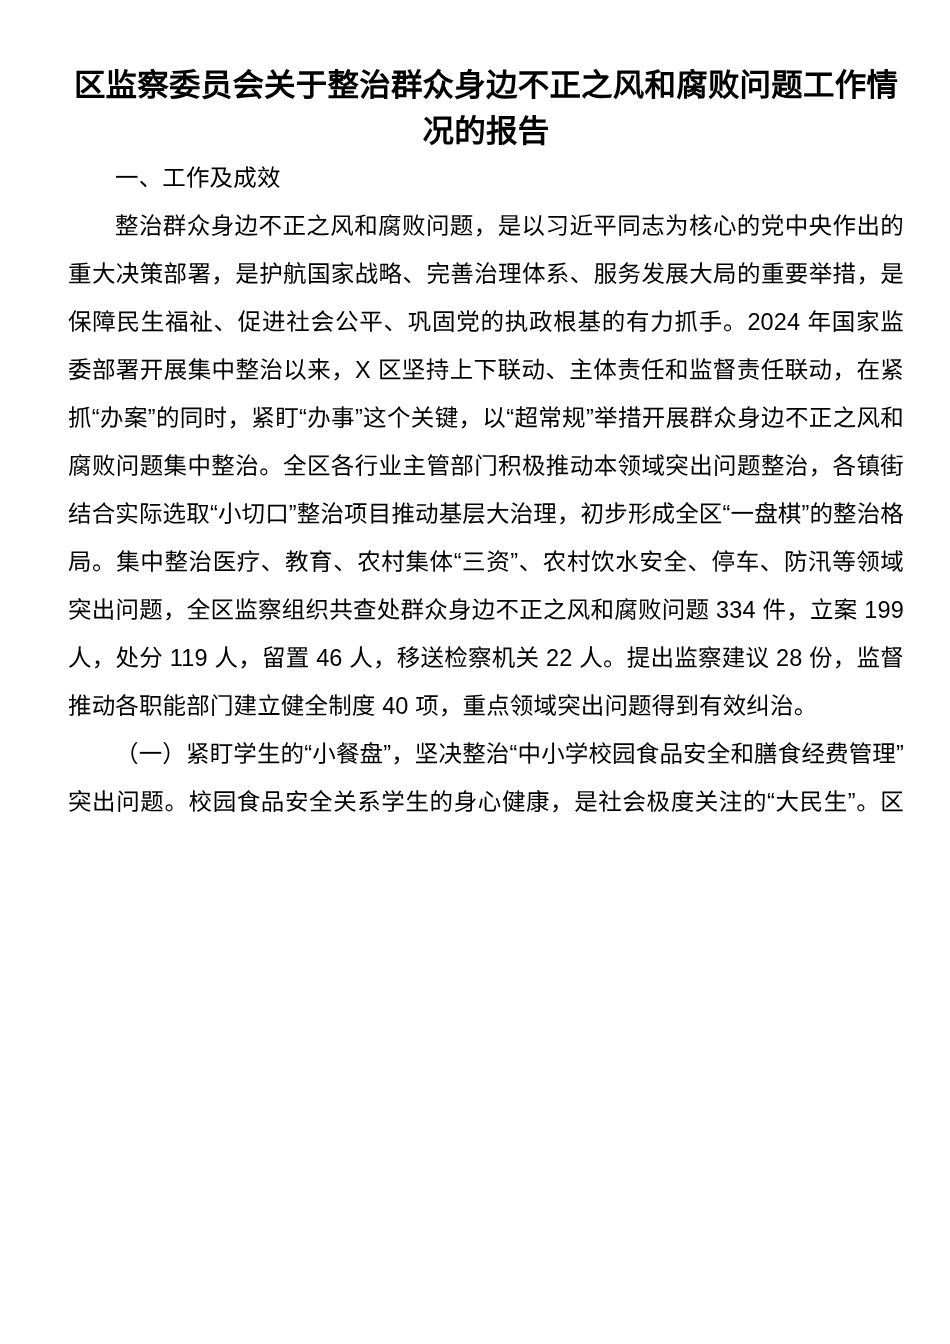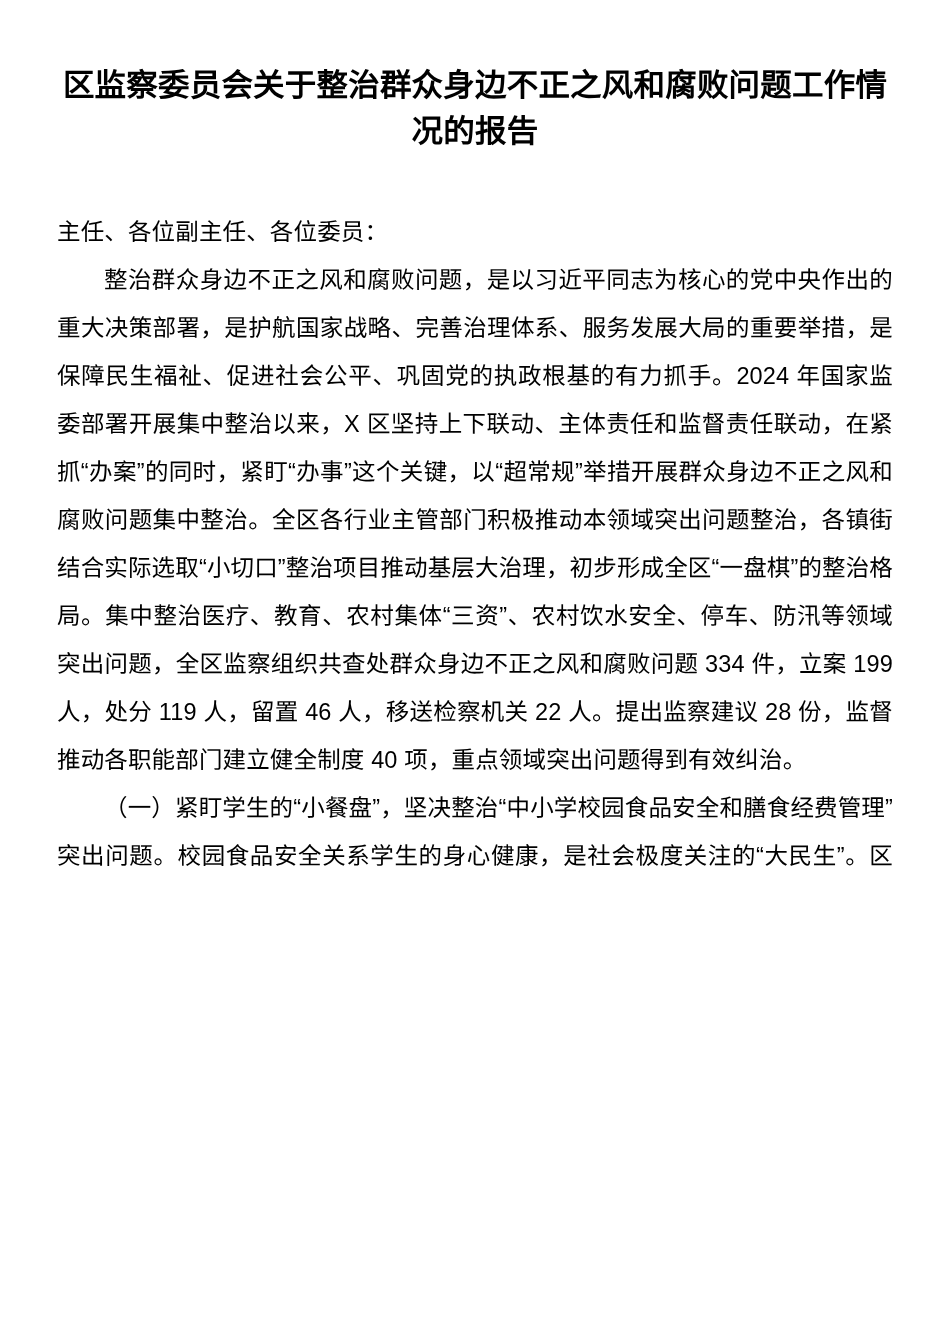--- a/index.html
+++ b/index.html
@@ -17,21 +17,21 @@
     margin: 0 auto;
     overflow: hidden;
     box-sizing: border-box;
     font-family: "Liberation Sans", "DejaVu Sans", sans-serif;
     color: #000000;
     -webkit-font-smoothing: antialiased;
   }
 
   .doc-body {
     position: absolute;
-    left: 57px;
+    left: 68px;
     top: 0;
     width: 836px;
   }
 
   
   .doc-title {
     margin: 0;
     padding-top: 62px;
     text-align: center;
     font-size: 31.5px;
@@ -75,23 +75,23 @@
 </style>
 </head>
 <body>
 
 <div class="page">
 
   <div class="doc-body">
 
     <h1 class="doc-title">区监察委员会关于整治群众身边不正之风和腐败问题工作情况的报告</h1>
 
-    <p class="para salutation">主任、各位副主任、各位委员：</p>
 
 
+    <p class="para indent gap-sm">一、工作及成效</p>
 
     <p class="para indent gap-sm">整治群众身边不正之风和腐败问题，是以习近平同志为核心的党中央作出的重大决策部署，是护航国家战略、完善治理体系、服务发展大局的重要举措，是保障民生福祉、促进社会公平、巩固党的执政根基的有力抓手。2024 年国家监委部署开展集中整治以来，X 区坚持上下联动、主体责任和监督责任联动，在紧抓“办案”的同时，紧盯“办事”这个关键，以“超常规”举措开展群众身边不正之风和腐败问题集中整治。全区各行业主管部门积极推动本领域突出问题整治，各镇街结合实际选取“小切口”整治项目推动基层大治理，初步形成全区“一盘棋”的整治格局。集中整治医疗、教育、农村集体“三资”、农村饮水安全、停车、防汛等领域突出问题，全区监察组织共查处群众身边不正之风和腐败问题 334 件，立案 199 人，处分 119 人，留置 46 人，移送检察机关 22 人。提出监察建议 28 份，监督推动各职能部门建立健全制度 40 项，重点领域突出问题得到有效纠治。</p>
 
     <p class="para indent gap-sm clip-last">（一）紧盯学生的“小餐盘”，坚决整治“中小学校园食品安全和膳食经费管理”突出问题。校园食品安全关系学生的身心健康，是社会极度关注的“大民生”。区监委严查快办“校园餐”领域问题线索，对挤占学生餐费、接受服务对象宴请等问题立案 5 人，以严的纪律坚决守护学生“盘中餐”。督促区教委对 30 所学校食堂开展监督检查，整改问题 264 个，批评</p>
 
     <div class="spacer-bottom"></div>
 
   </div>
 
 </div>

